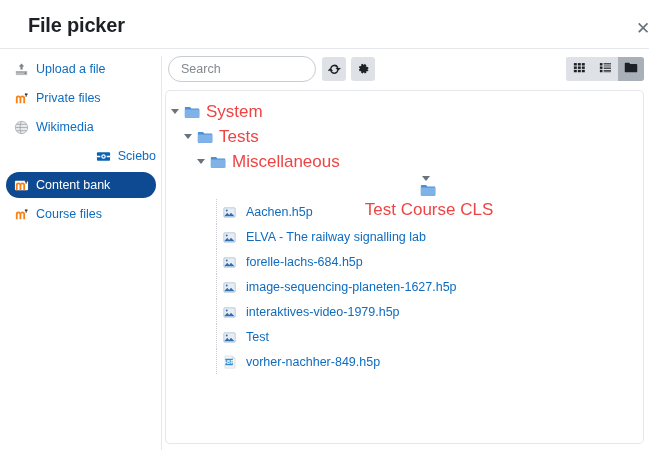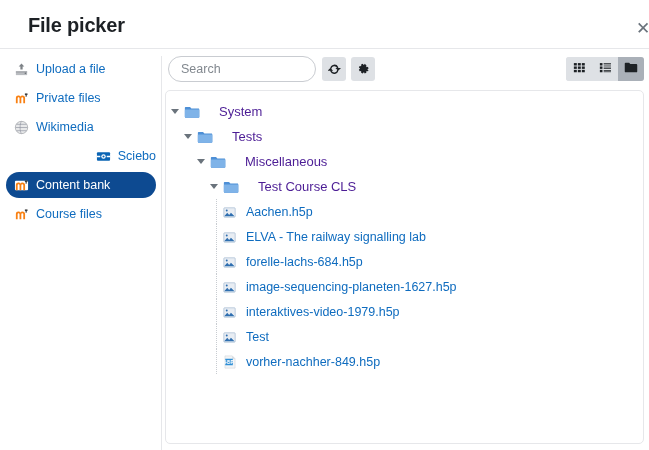--- a/index.html
+++ b/index.html
@@ -77,21 +77,21 @@
   .node{position:relative;height:25px;display:flex;align-items:center;cursor:pointer;}
   .caret{
     width:9px;height:9px;flex:0 0 9px;position:relative;
   }
   .caret:after{
     content:"";position:absolute;left:0;top:2px;
     border-left:4px solid transparent;border-right:4px solid transparent;
     border-top:5px solid #6a737c;
   }
   .folder-ico{width:17px;height:14px;flex:0 0 17px;margin-left:4px;}
-  .node-label{font-size:13px;color:#4c1d95;white-space:nowrap;margin-left:18px;}
+  .node-label{font-size:17px;color:#ef4444;white-space:nowrap;margin-left:5px;}
   .file-ico{width:13px;height:13px;flex:0 0 13px;}
   .file-label{font-size:12.5px;color:#0f6cbf;white-space:nowrap;margin-left:10px;}
   .guide{
     position:absolute;top:0;width:0;height:25px;
     border-left:1px dotted #c8ccd1;
   }
 </style>
 </head>
 <body>
 
@@ -235,21 +235,21 @@
             <span class="node-label">Tests</span>
           </div>
           <div class="node" style="padding-left: 31px;">
             <span class="caret"></span>
             <span class="folder-ico"><svg width="17" height="14" viewBox="0 0 20 16">
                 <path d="M1 3.2c0-.7.5-1.2 1.2-1.2h4.9l1.6 1.8h8.1c.7 0 1.2.5 1.2 1.2v8.6c0 .7-.5 1.2-1.2 1.2H2.2c-.7 0-1.2-.5-1.2-1.2z" fill="#4d8fd6"></path>
                 <path d="M1 6.4c0-.7.5-1.2 1.2-1.2h14.6c.7 0 1.2.5 1.2 1.2v7.2c0 .7-.5 1.2-1.2 1.2H2.2c-.7 0-1.2-.5-1.2-1.2z" fill="#7fb3e8"></path>
               </svg></span>
             <span class="node-label">Miscellaneous</span>
           </div>
-          <div class="node" style="padding-left: 44px;">
+          <div class="node" style="padding-left: 44px; flex-direction: column;">
             <span class="caret"></span>
             <span class="folder-ico"><svg width="17" height="14" viewBox="0 0 20 16">
                 <path d="M1 3.2c0-.7.5-1.2 1.2-1.2h4.9l1.6 1.8h8.1c.7 0 1.2.5 1.2 1.2v8.6c0 .7-.5 1.2-1.2 1.2H2.2c-.7 0-1.2-.5-1.2-1.2z" fill="#4d8fd6"></path>
                 <path d="M1 6.4c0-.7.5-1.2 1.2-1.2h14.6c.7 0 1.2.5 1.2 1.2v7.2c0 .7-.5 1.2-1.2 1.2H2.2c-.7 0-1.2-.5-1.2-1.2z" fill="#7fb3e8"></path>
               </svg></span>
             <span class="node-label">Test Course CLS</span>
           </div>
           <div class="node" style="padding-left: 57px;">
             <span class="guide" style="left:50px"></span>
             <span class="file-ico"><svg width="13" height="13" viewBox="0 0 16 16">

